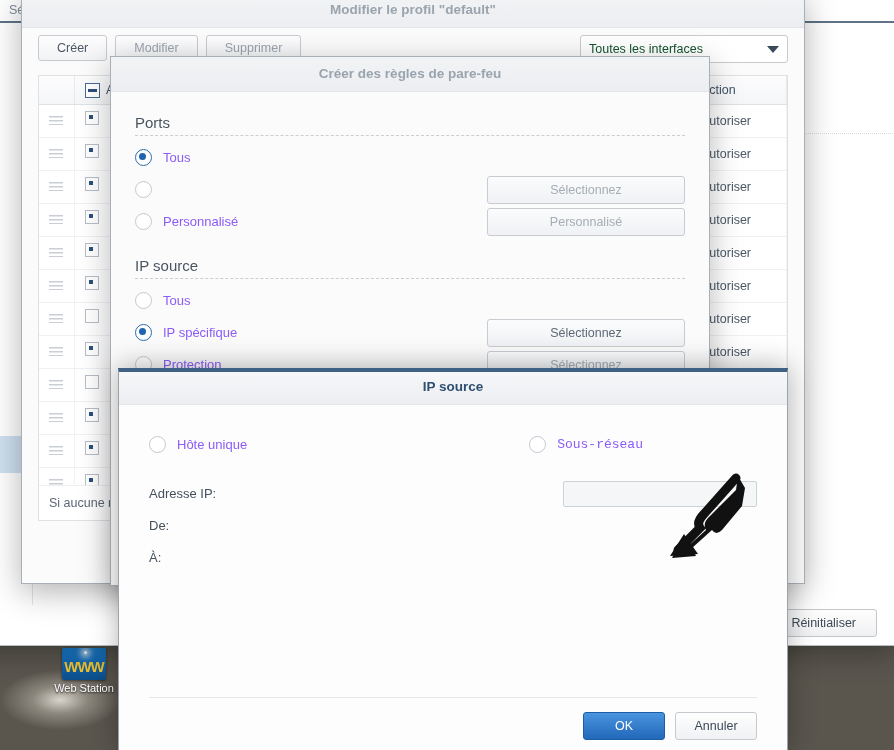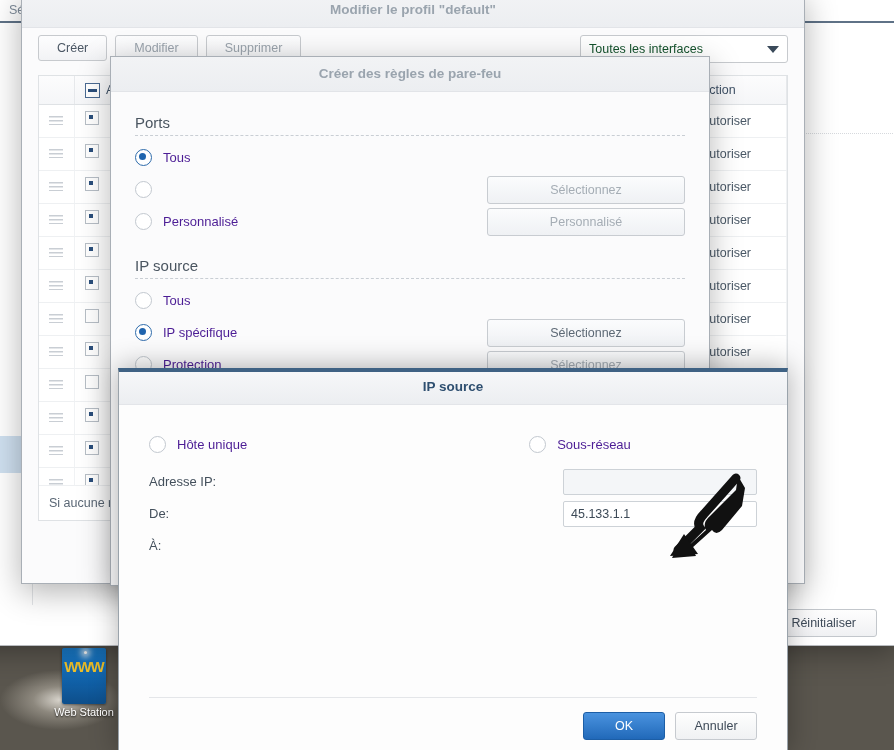--- a/index.html
+++ b/index.html
@@ -35,21 +35,21 @@
   .desktop-icon {
     position: absolute;
     width: 76px;
     text-align: center;
     color: #fff;
     font-size: 11px;
     text-shadow: 0 1px 2px rgba(0,0,0,.85);
     cursor: pointer;
   }
   .desktop-icon .ico-box {
-    width: 44px; height: 56px; margin: 0 auto 2px;
+    width: 44px; height: 32px; margin: 0 auto 2px;
     border-radius: 2px;
     background: linear-gradient(180deg, #1a7ecf 0%, #1161a8 60%, #0d4e8a 100%);
     position: relative;
     box-shadow: 0 1px 3px rgba(0,0,0,.5);
     overflow: hidden;
   }
   .desktop-icon .ico-box .www {
     position: absolute; left: 0; right: 0; top: 10px;
     font-size: 15px; font-weight: bold; color: #f5c52b;
     letter-spacing: -1px; text-shadow: none;
@@ -306,21 +306,21 @@
     position: relative;
     flex: 0 0 auto;
     margin-right: 11px;
   }
   .radio.on { border-color: #2e6bab; }
   .radio.on:after {
     content: ""; position: absolute; left: 3px; top: 3px;
     width: 7px; height: 7px; border-radius: 50%;
     background: #1f64ae;
   }
-  .opt-label { font-size: 13px; color: #4c1d95; white-space: nowrap; }
+  .opt-label { font-size: 13px; color: #8b5cf6; white-space: nowrap; }
   .opt-btn {
     margin-left: auto;
     width: 196px;
     text-align: center;
     border: 1px solid #c8ccd1;
     background: linear-gradient(180deg,#fbfcfd,#eff1f4);
     border-radius: 3px;
     padding: 6px 0;
     font-size: 12.5px;
     color: #5d6975;
@@ -361,23 +361,23 @@
     background: #f4f6f8;
     border-radius: 2px;
     font-size: 12.5px;
     color: #3d4a57;
     padding: 0 7px;
     box-sizing: border-box;
     font-family: "Liberation Sans", sans-serif;
     outline: none;
   }
   .f-input.filled { background: #fff; }
-  .radio-pair { display: flex; align-items: center; height: 31px; margin-bottom: 6px; }
+  .radio-pair { display: flex; align-items: center; height: 31px; margin-bottom: 18px; }
   .radio-pair .rp { display: flex; align-items: center; }
-  .radio-pair .rp2 { margin-left: 282px; }
+  .radio-pair .rp2 { margin-left: 282px; font-family: Liberation Mono, monospace; }
   .dlg3-foot {
     position: absolute; left: 30px; right: 30px; bottom: 14px;
     border-top: 1px solid #e4e6e9;
     padding-top: 14px;
     display: flex; justify-content: flex-end; gap: 10px;
   }
   .btn-ok {
     border: 1px solid #1c5ea6;
     background: linear-gradient(180deg,#4a93df,#2169b9);
     color: #fff;
@@ -672,21 +672,20 @@
 
       <div class="f-row">
         <span class="f-label">Adresse IP:</span>
         <input class="f-input" type="text" disabled="" value="" style="">
       </div>
 
 
 
       <div class="f-row">
         <span class="f-label">De:</span>
-        <input class="f-input filled" type="text" value="45.133.1.1" style="">
       </div>
 
       <div class="f-row">
         <span class="f-label">À:</span>
       </div>
     </div>
 
     <div class="dlg3-foot">
       <div class="btn-ok">OK</div>
       <div class="btn-cancel">Annuler</div>

